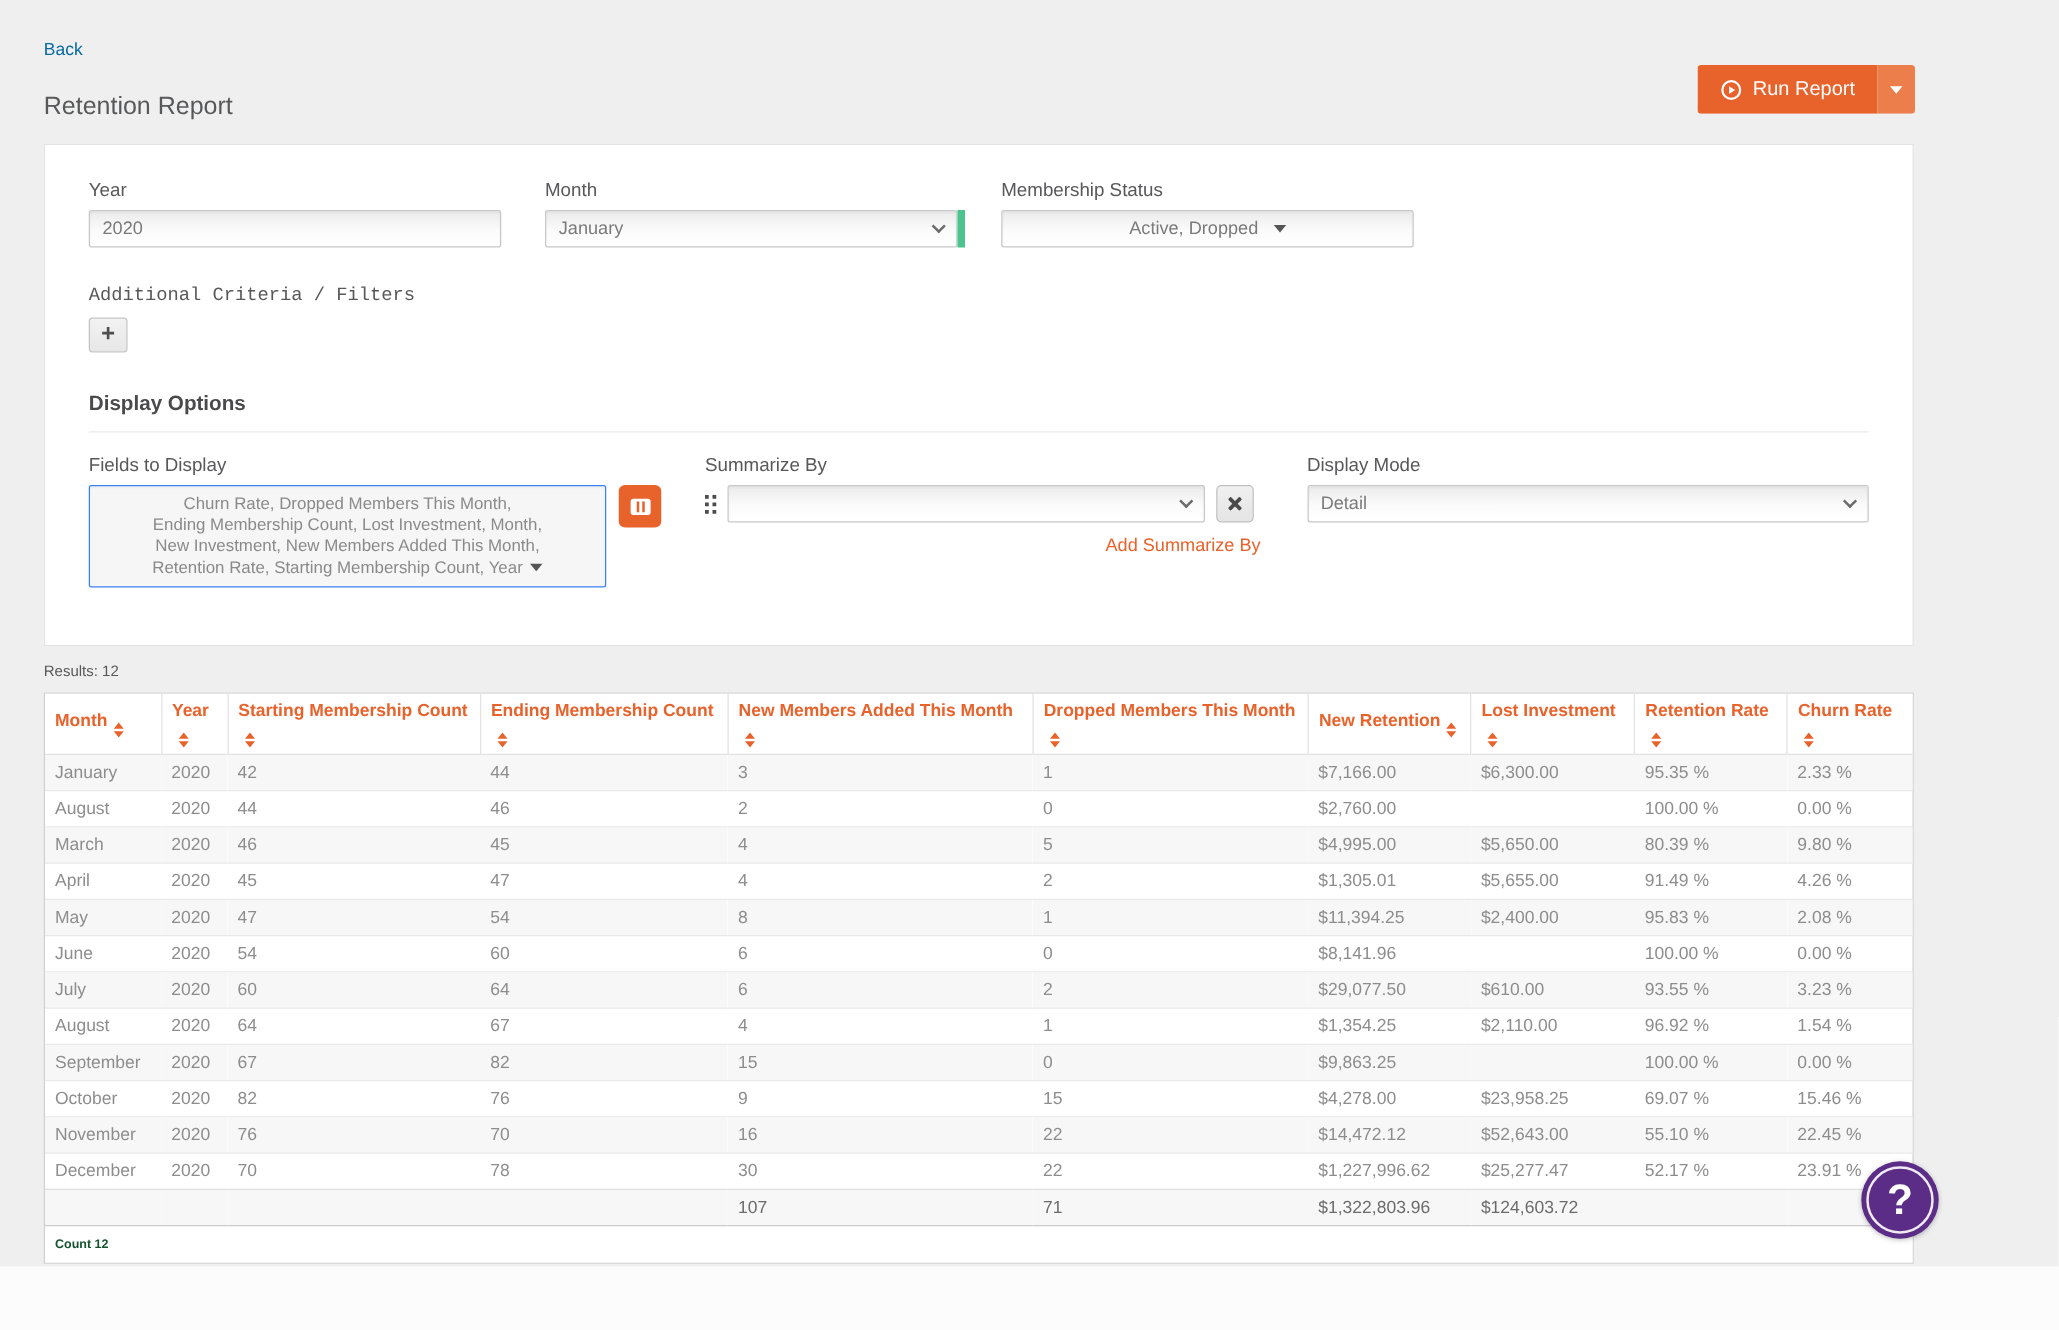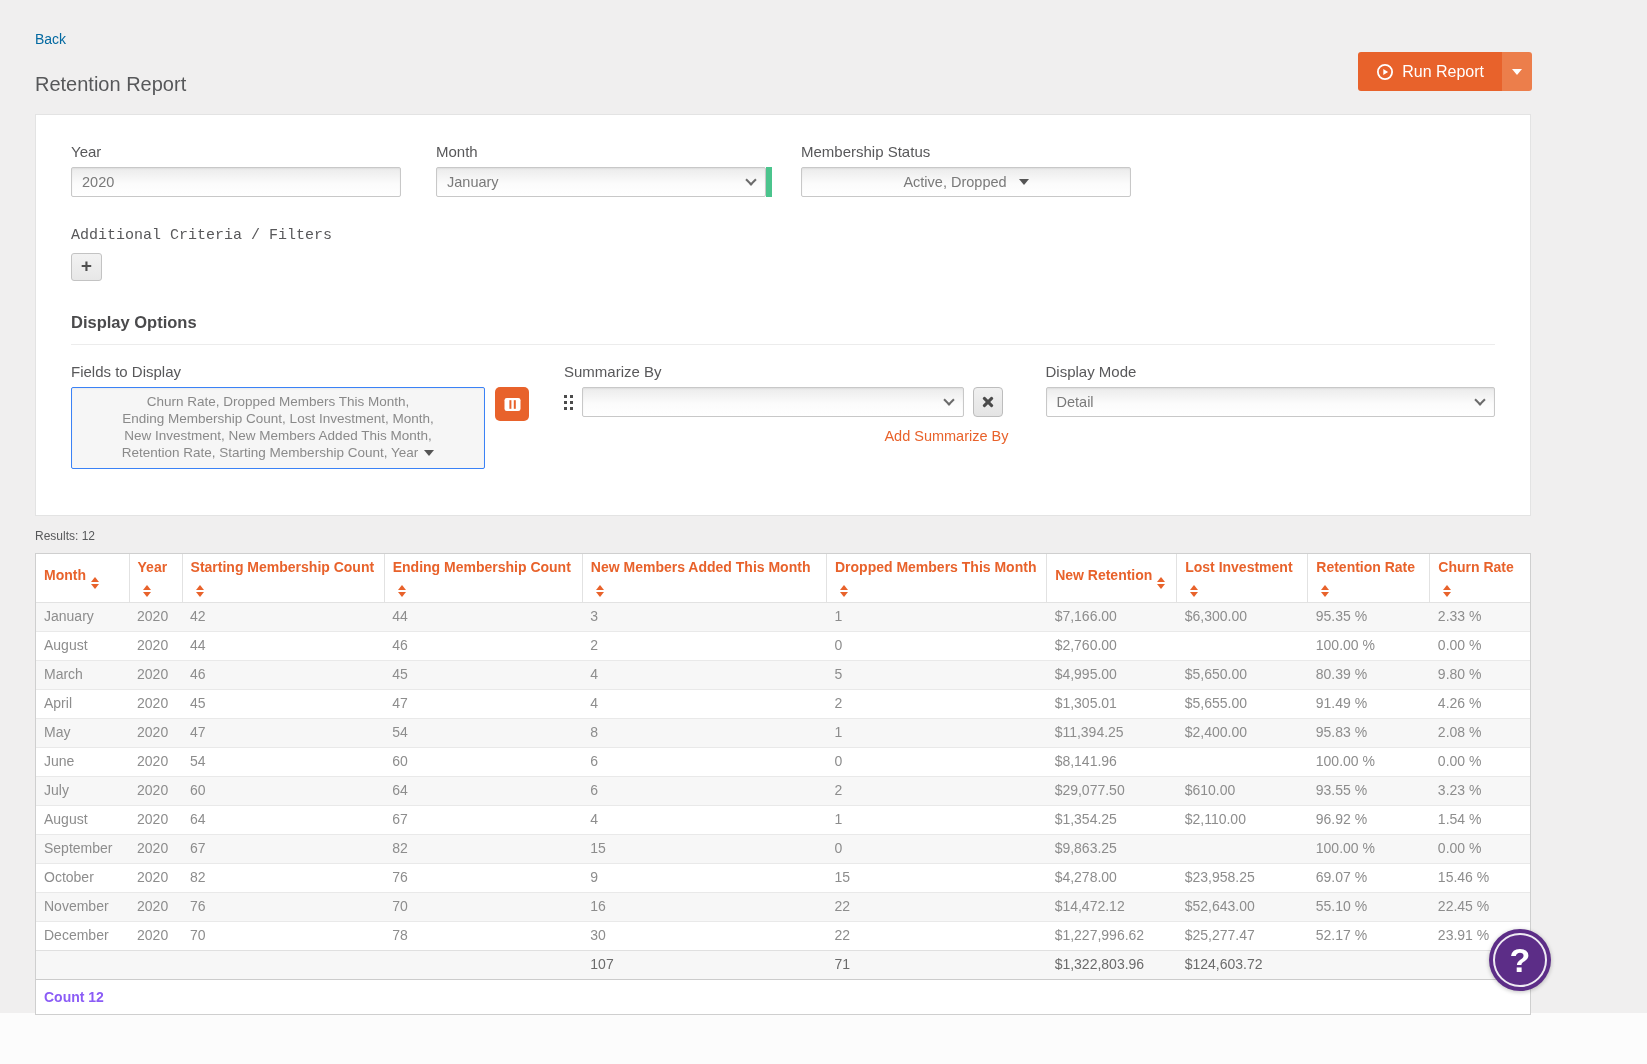--- a/index.html
+++ b/index.html
@@ -168,21 +168,21 @@
     padding:5px 8px 6px 8px; font-size:14px; color:#8d8d8d;
     border-top:1px solid #e9e9e9; line-height:17px;
     overflow:hidden; white-space:nowrap;
   }
   tbody tr:nth-child(odd) { background:#f7f7f7; }
   tfoot .totals td {
     padding:5px 8px 6px 8px; font-size:14px; font-weight:normal; color:#6b6b6b;
     background:#f7f7f7; border-top:1px solid #e0e0e0; line-height:17px; white-space:nowrap;
   }
   tfoot .count-row td {
-    padding:9px 8px; font-size:14px; font-weight:bold; color:#8b5cf6;
+    padding:9px 8px; font-size:10px; font-weight:bold; color:#14532d;
     background:#fff; border-top:1px solid #cccccc;
   }
 
   
   .help-fab {
     position:absolute; top:929px; right:96px; z-index:3;
     width:62px; height:62px; border-radius:50%; border:none; cursor:pointer;
     background:#5c2d87; color:#fff;
     font-family:inherit; font-size:34px; font-weight:bold;
     display:flex; align-items:center; justify-content:center;

